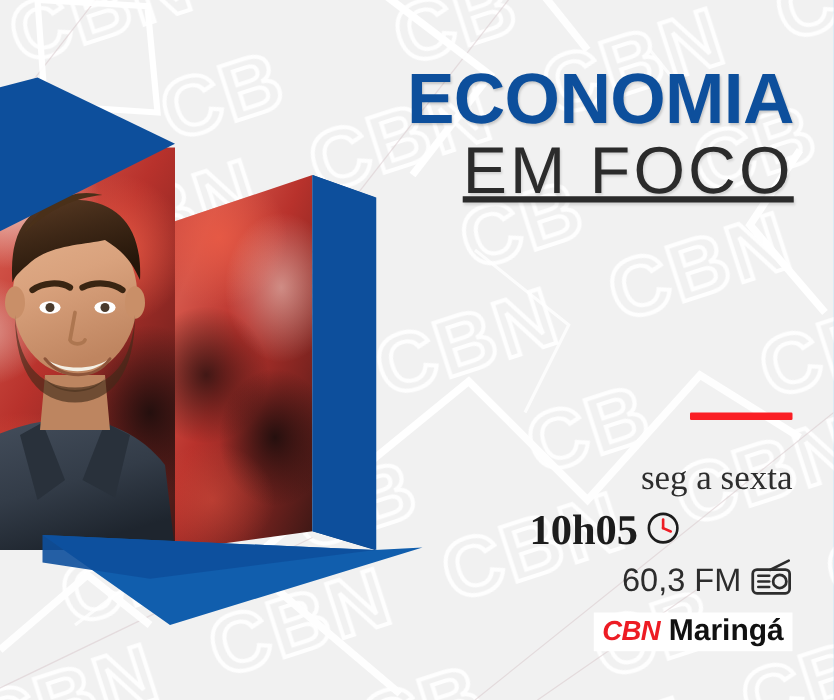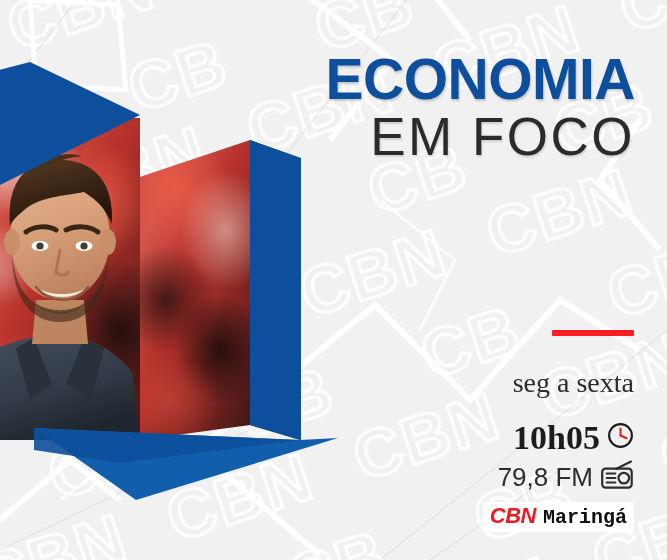--- a/index.html
+++ b/index.html
@@ -60,20 +60,21 @@
   .t-emfoco {
     font-family: "Liberation Sans", sans-serif;
     font-weight: 400;
     font-size: 53px;
     line-height: 1.02;
     letter-spacing: 2.5px;
     color: #2b2b2b;
     text-shadow: 1px 2px 2px rgba(0,0,0,0.13);
     white-space: nowrap;
     margin-top: 2px;
+    text-decoration: underline;
   }
   .t-com {
     font-family: "Liberation Sans", sans-serif;
     font-style: italic;
     font-weight: 400;
     font-size: 21.5px;
     letter-spacing: 0.1px;
     color: #333333;
     margin-top: 9px;
     white-space: nowrap;
@@ -105,21 +106,21 @@
     white-space: nowrap;
     margin-top: 32px;
   }
   .s-time-row, .s-freq-row {
     display: flex;
     align-items: center;
     justify-content: flex-end;
     gap: 7px;
     white-space: nowrap;
   }
-  .s-time-row { margin-top: 21px; }
+  .s-time-row { margin-top: 8px; justify-content: center; }
   .s-time {
     font-family: "Liberation Serif", serif;
     font-size: 34px;
     font-weight: 700;
     color: #1c1c1c;
     line-height: 1.05;
   }
   .s-freq-row { margin-top: 5px; }
   .s-freq {
     font-family: "Liberation Sans", sans-serif;
@@ -143,23 +144,23 @@
   .logo-cbn {
     font-family: "Liberation Sans", sans-serif;
     font-weight: 700;
     font-style: italic;
     font-size: 22px;
     letter-spacing: -0.5px;
     color: #ed1c24;
     line-height: 1;
   }
   .logo-city {
-    font-family: Liberation Mono, monospace;
+    font-family: Liberation Sans, sans-serif;
     font-weight: 700;
-    font-size: 20px;
+    font-size: 24px;
     color: #111111;
     line-height: 1;
   }
   .logo-row { text-align: right; }
 </style>
 </head>
 <body>
 
 <div id="stage">
 
@@ -335,21 +336,21 @@
       <span class="icon-clock">
         <svg width="27" height="27" viewBox="0 0 27 27">
           <circle cx="13.5" cy="13.5" r="11.4" fill="none" stroke="#1c1c1c" stroke-width="2.1"></circle>
           <line x1="13.5" y1="13.5" x2="13.5" y2="6.6" stroke="#ed1c24" stroke-width="2.1" stroke-linecap="round"></line>
           <line x1="13.5" y1="13.5" x2="19.6" y2="16.2" stroke="#ed1c24" stroke-width="2.1" stroke-linecap="round"></line>
         </svg>
       </span>
     </div>
 
     <div class="s-freq-row">
-      <span class="s-freq">79,8 FM</span>
+      <span class="s-freq">60,3 FM</span>
       <span class="icon-radio">
         <svg width="34" height="30" viewBox="0 0 34 30">
           <line x1="16" y1="9" x2="31" y2="1.5" stroke="#2d2d2d" stroke-width="2.1" stroke-linecap="round"></line>
           <rect x="2.2" y="8.6" width="29.5" height="19" rx="3.4" fill="none" stroke="#2d2d2d" stroke-width="2.2"></rect>
           <line x1="6.6" y1="13.6" x2="15.4" y2="13.6" stroke="#2d2d2d" stroke-width="2" stroke-linecap="round"></line>
           <line x1="6.6" y1="18.1" x2="15.4" y2="18.1" stroke="#2d2d2d" stroke-width="2" stroke-linecap="round"></line>
           <line x1="6.6" y1="22.6" x2="15.4" y2="22.6" stroke="#2d2d2d" stroke-width="2" stroke-linecap="round"></line>
           <circle cx="23.8" cy="18.1" r="5.3" fill="none" stroke="#2d2d2d" stroke-width="2.2"></circle>
         </svg>
       </span>

